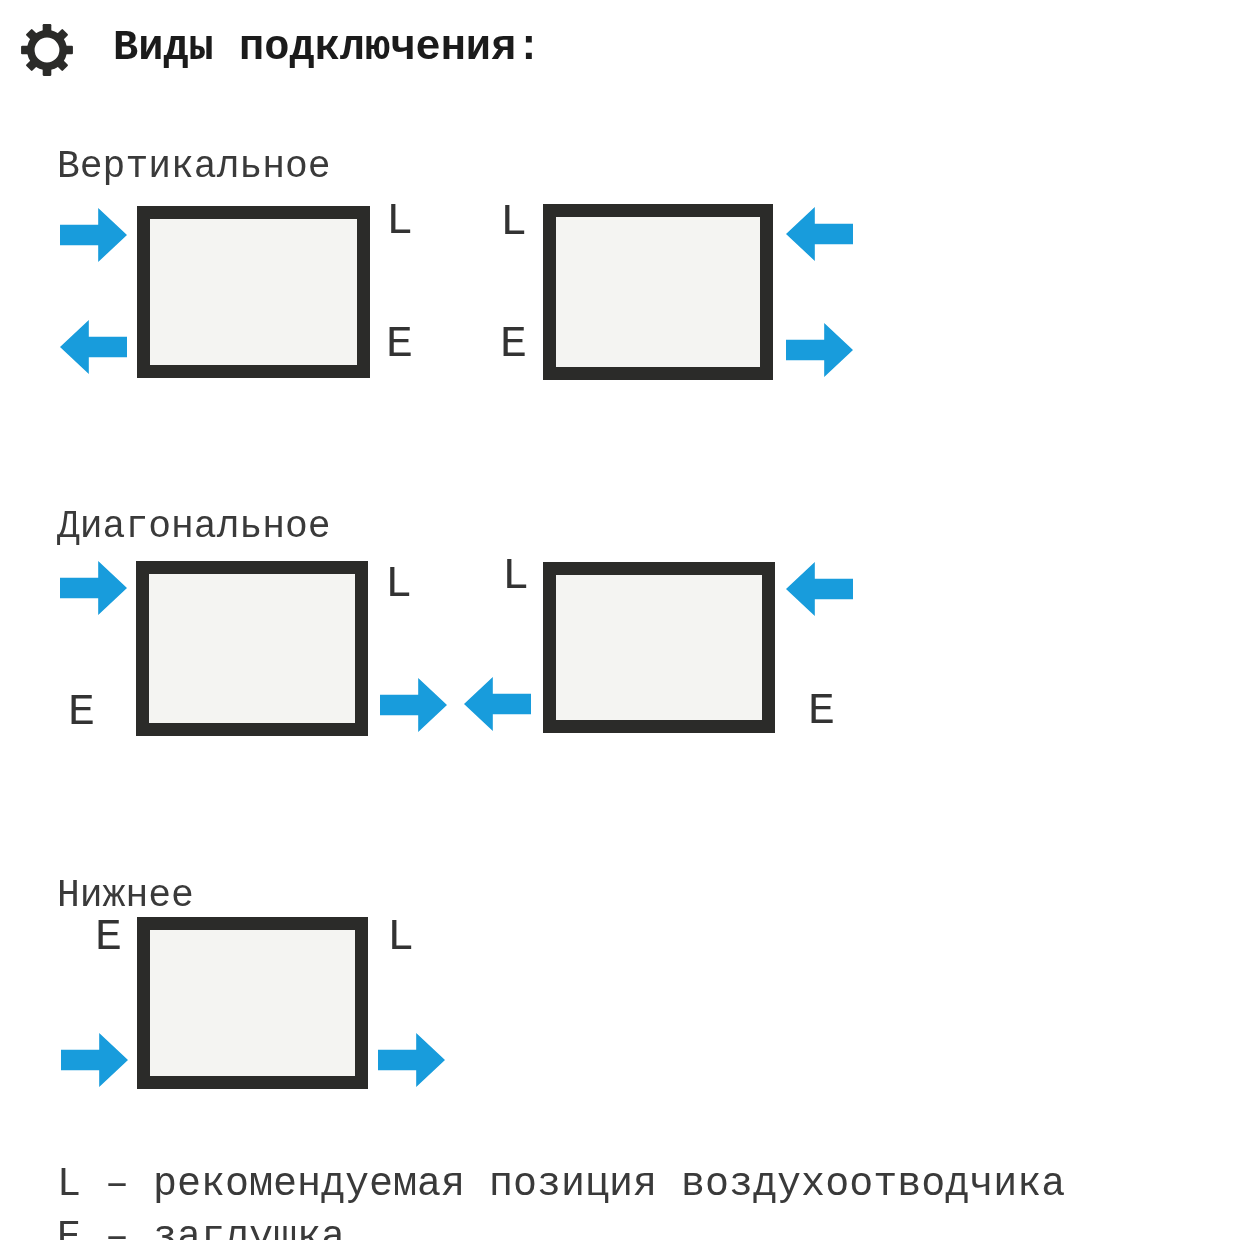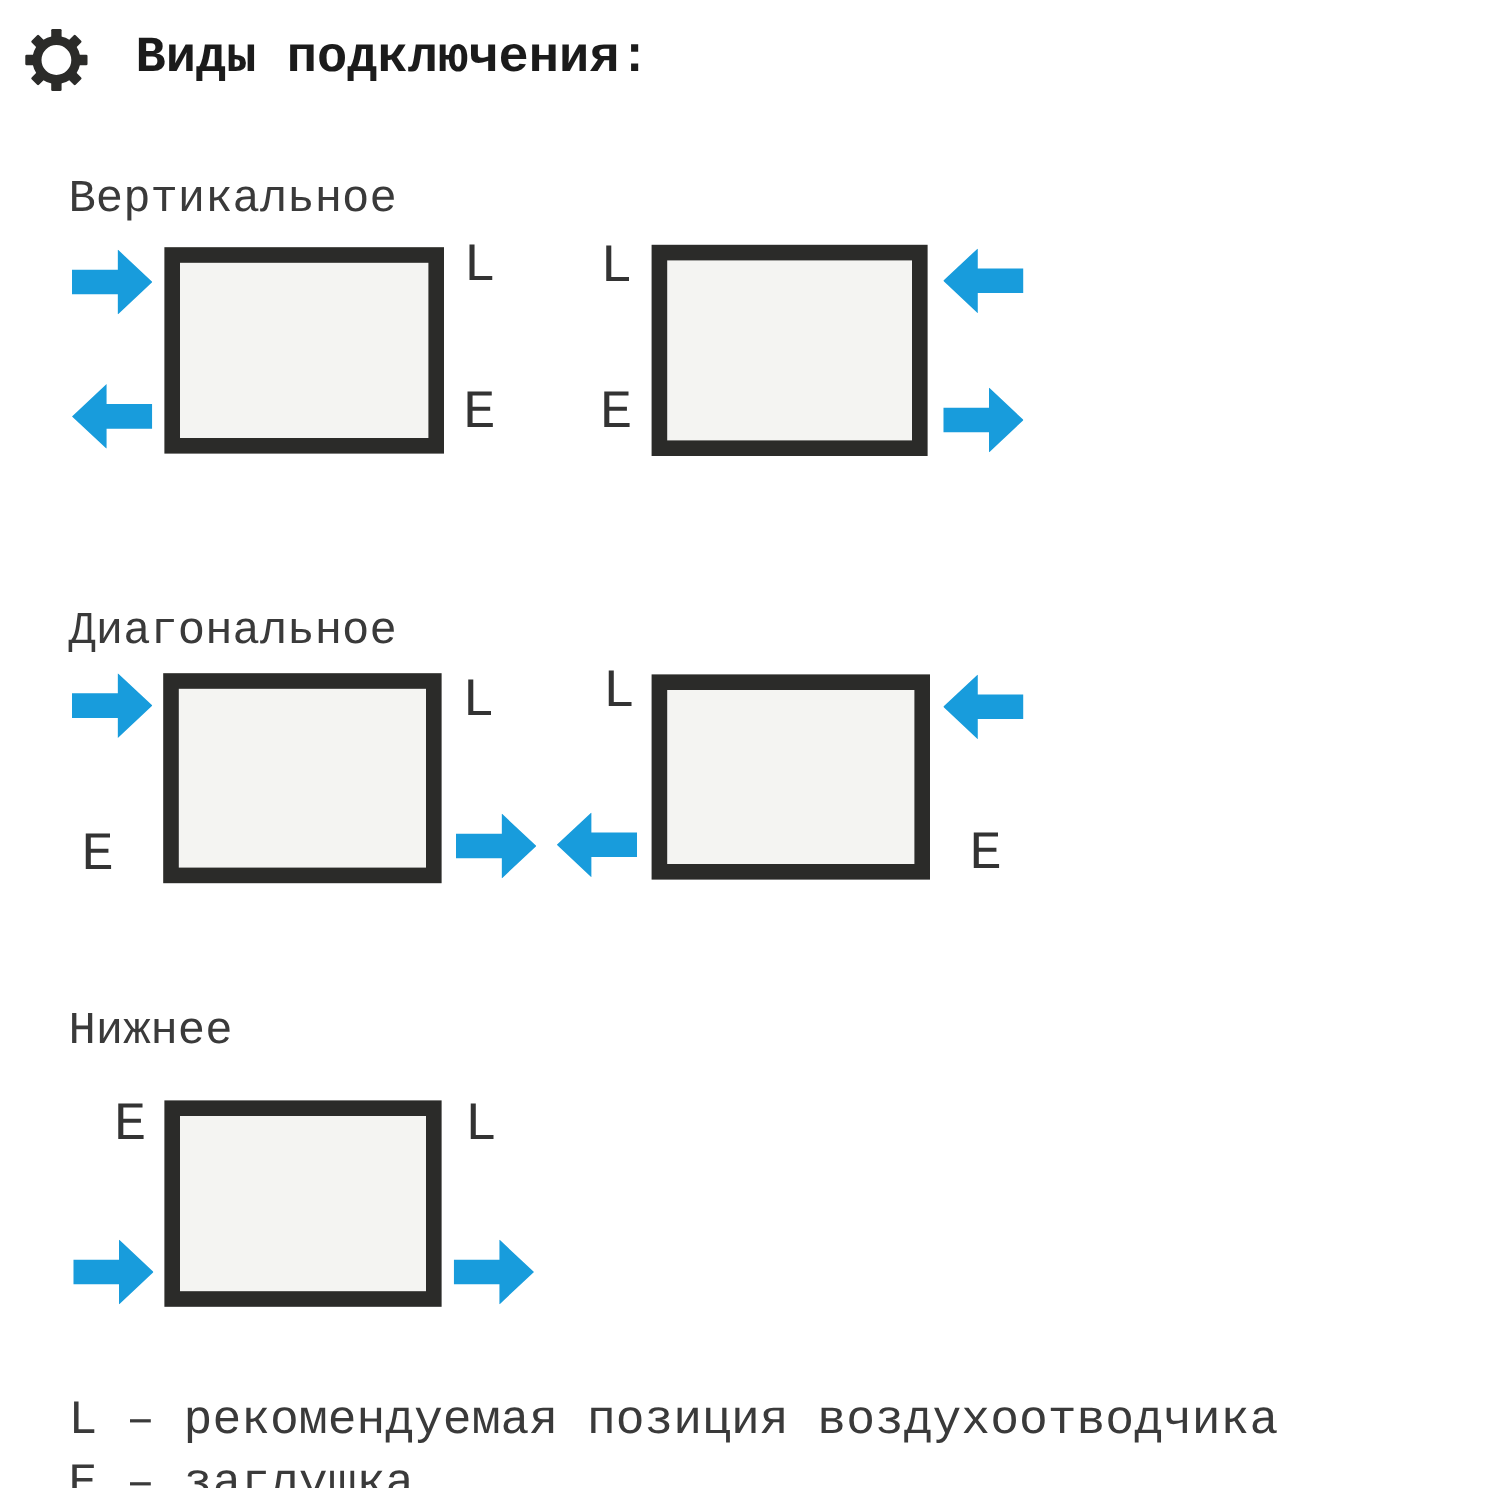--- a/index.html
+++ b/index.html
@@ -108,21 +108,21 @@
     <div>
       <div class="port-label" style="left:502px;top:554px">L</div>
       <div class="radiator" style="left:543px;top:562px;width:232px;height:171px"></div>
       <div class="arrow left" style="left:786px;top:562px"></div>
       <div class="arrow left" style="left:464px;top:677px"></div>
       <div class="port-label" style="left:808px;top:689px">E</div>
     </div>
   </div>
 
   <div>
-    <div class="section-title" style="top:841px">Нижнее</div>
+    <div class="section-title" style="top:877px">Нижнее</div>
 
     <div>
       <div class="port-label" style="left:95px;top:915px">E</div>
       <div class="radiator" style="left:137px;top:917px;width:231px;height:172px"></div>
       <div class="port-label" style="left:387px;top:915px">L</div>
       <div class="arrow right" style="left:61px;top:1033px"></div>
       <div class="arrow right" style="left:378px;top:1033px"></div>
     </div>
   </div>
 

